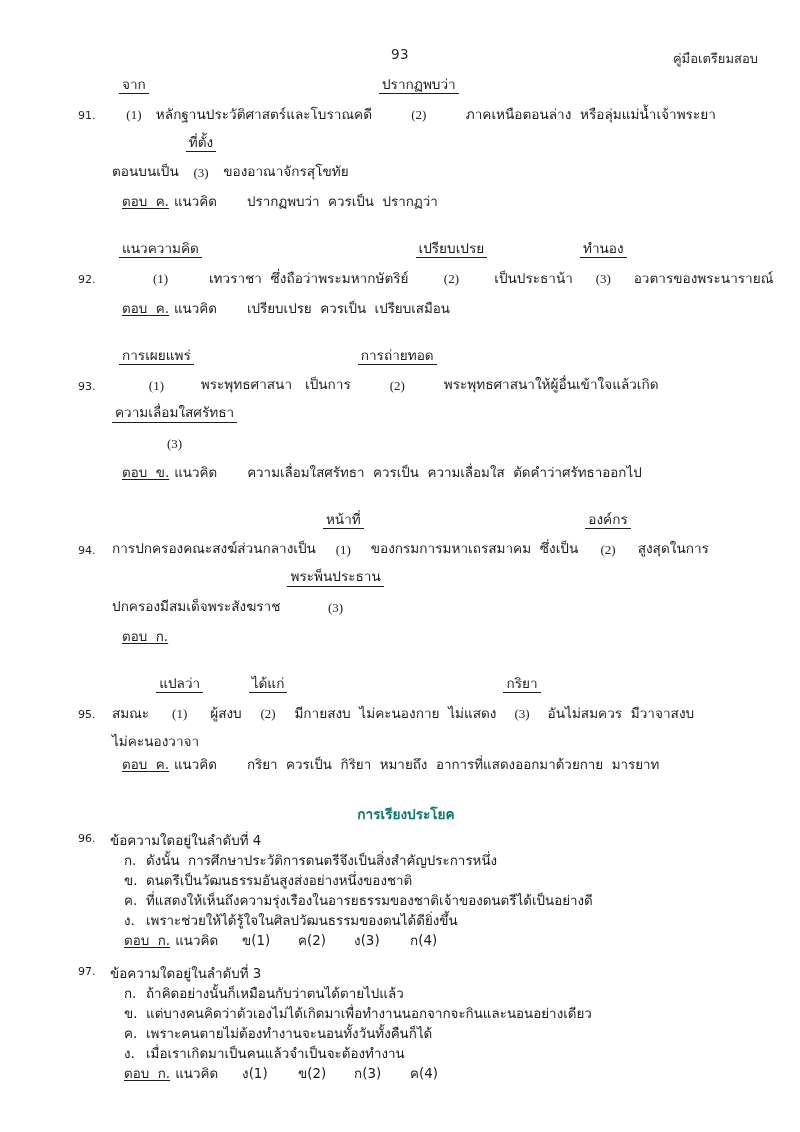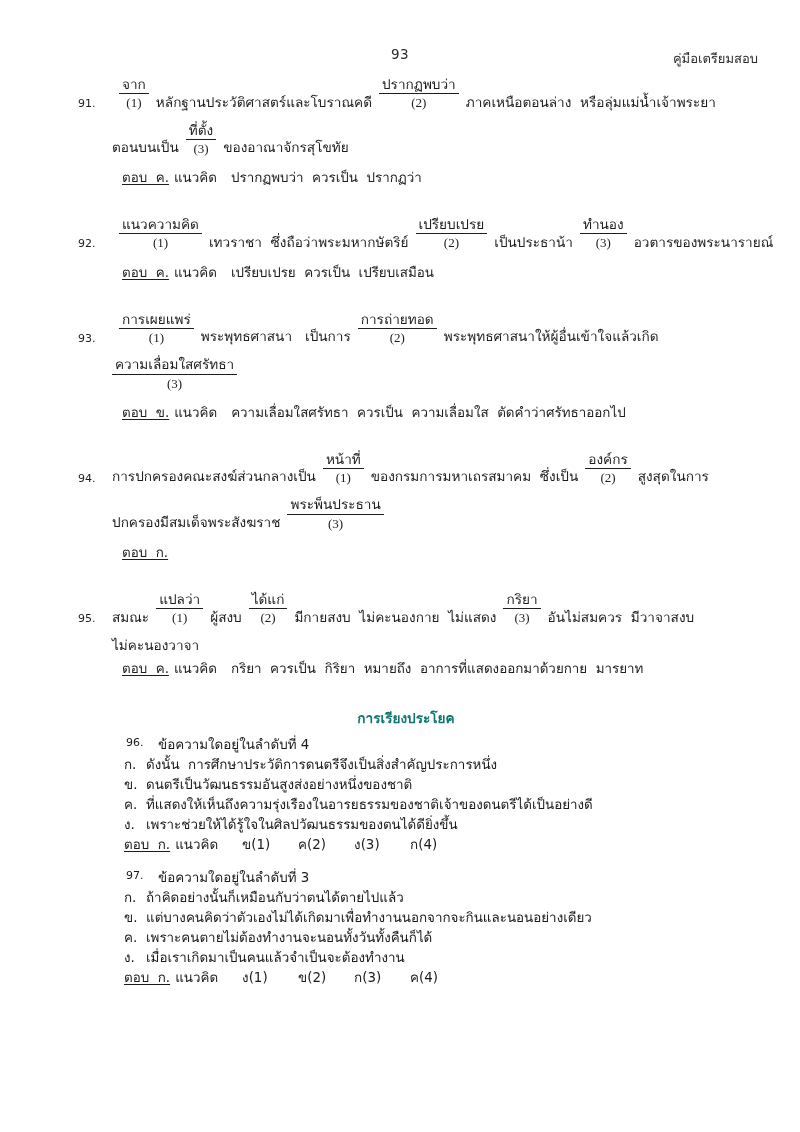--- a/index.html
+++ b/index.html
@@ -84,20 +84,21 @@
     white-space: pre;
   }
 
   
   .frac {
     display: inline-flex;
     flex-direction: column;
     align-items: center;
     margin: 0 7px;
     vertical-align: bottom;
+    gap: 12px;
   }
   .frac .num {
     font-size: 13.6px;
     line-height: 1.2;
     padding: 0 3px 1px 3px;
     border-bottom: 1.1px solid #1d1d1d;
     white-space: nowrap;
   }
   .frac .den {
     font-size: 13px;
@@ -124,41 +125,40 @@
   .ans-key {
     text-decoration: underline;
     text-underline-offset: 2px;
     white-space: pre;
   }
   .ans-label {
     margin-left: 5px;
     white-space: pre;
   }
   .ans-body {
-    margin-left: 14px;
+    margin-left: 30px;
     white-space: pre;
   }
 
   
   .section-head {
     text-align: center;
     font-size: 13.6px;
     font-weight: bold;
     margin: 0 0 6px 0;
     color: #0f766e;
   }
 
   
   .choice-q {
     display: flex;
     font-size: 13.4px;
     line-height: 1.45;
     padding-left: 0;
     white-space: nowrap;
-    margin-left: 48px;
   }
   .choice-q .qnum { width: 32px; flex: 0 0 32px; }
   .choice {
     display: flex;
     font-size: 13.4px;
     line-height: 1.5;
     padding-left: 46px;
     white-space: nowrap;
   }
   .choice .mark {

